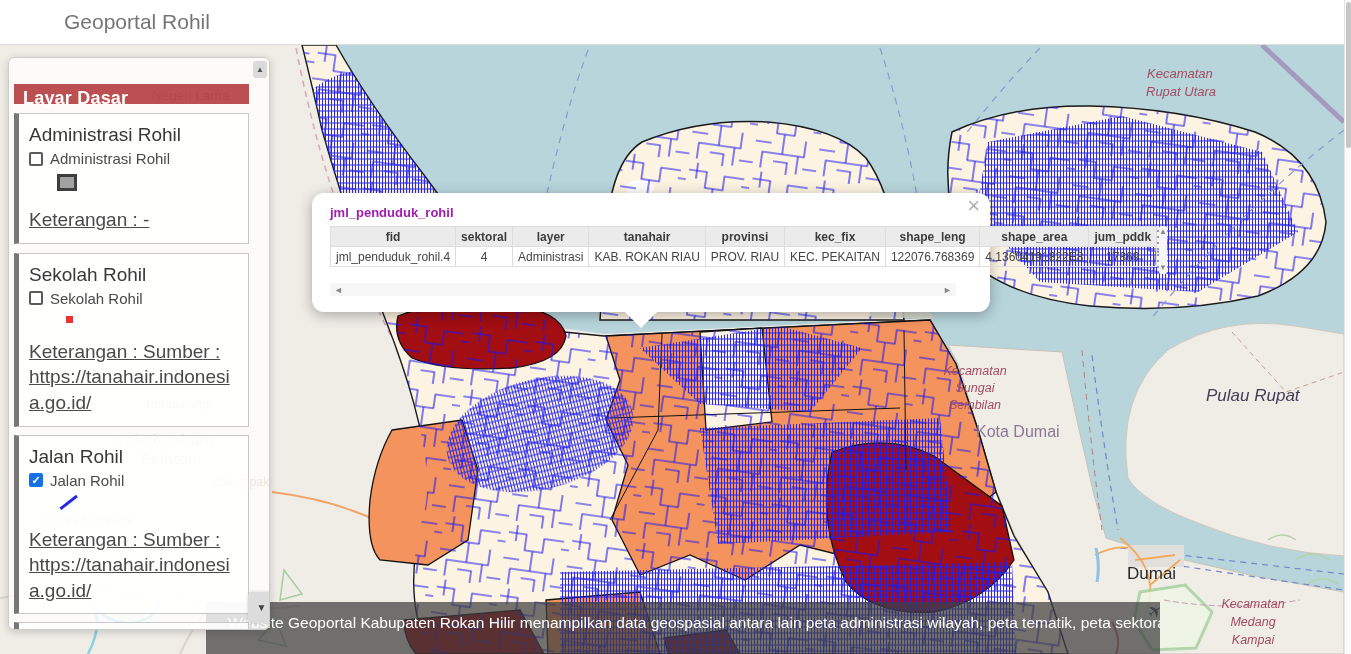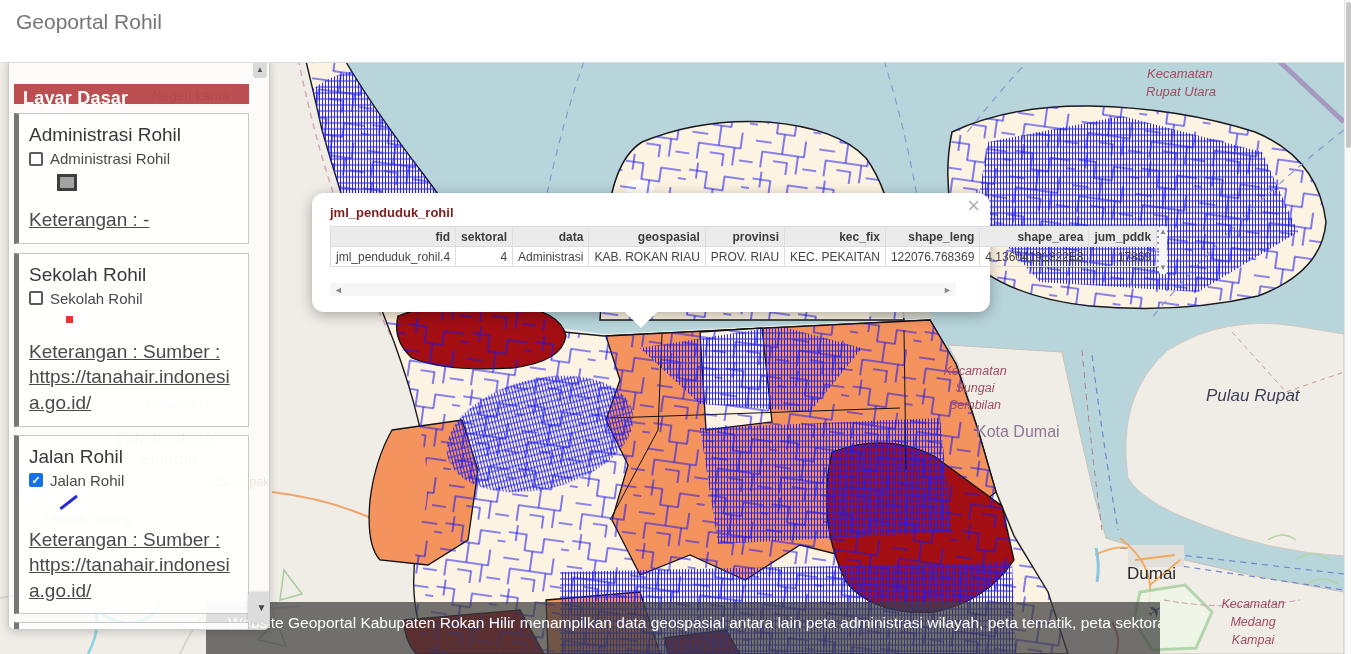--- a/index.html
+++ b/index.html
@@ -2,22 +2,22 @@
 <html><head>
 <meta charset="utf-8">
 <style>
   html,body{margin:0;padding:0;}
   body{
     width:1351px;height:654px;position:relative;overflow:hidden;
     font-family:"Liberation Sans", sans-serif;background:#ffffff;
   }
   
   .app-header{
-    position:absolute;left:0;top:0;width:100%;height:63px;box-sizing:border-box;
-    background:#ffffff;border-bottom:1px solid #dcdcdc;z-index:15;
+    position:absolute;left:0;top:0;width:100%;height:45px;box-sizing:border-box;
+    background:#ffffff;border-bottom:1px solid #dcdcdc;z-index:15;padding-left:48px;
   }
   .app-header .title{
     font-size:21px;color:#757575;padding:10px 0 0 16px;
   }
   
   .map-wrap{position:absolute;left:0;top:45px;width:1344px;height:609px;z-index:1;}
   .map-wrap svg{display:block;}
   
   .page-scrollbar{
     position:absolute;right:0;top:0;width:7px;height:654px;background:#fafafa;
@@ -82,25 +82,25 @@
     background:#ffffff;border-radius:12px;box-shadow:0 3px 14px rgba(0,0,0,0.3);
     padding:12px 18px 8px 18px;z-index:20;
   }
   .popup::after{
     content:"";position:absolute;left:312px;bottom:-16px;width:0;height:0;
     border-left:17px solid transparent;border-right:17px solid transparent;border-top:17px solid #ffffff;
   }
   .popup-close{
     position:absolute;right:10px;top:2px;color:#b0b0b0;font-size:22px;line-height:22px;cursor:pointer;
   }
-  .popup-title{font-size:13px;font-weight:bold;color:#7f1d1d;margin:0 0 6px 0;}
+  .popup-title{font-size:13px;font-weight:bold;color:#a21caf;margin:0 0 6px 0;}
   .popup-body{display:flex;align-items:flex-start;}
   .feature-table{border-collapse:collapse;table-layout:fixed;font-size:12px;color:#444;}
   .feature-table th,.feature-table td{
-    border:1px solid #dddddd;padding:2px 5px;text-align:right;white-space:nowrap;overflow:hidden;
+    border:1px solid #dddddd;padding:2px 5px;text-align:center;white-space:nowrap;overflow:hidden;
     font-weight:normal;height:15px;
   }
   .feature-table th{background:#ebebeb;font-weight:600;color:#3c3c3c;}
   .v-scroll{width:13px;margin-left:2px;height:44px;display:flex;flex-direction:column;justify-content:space-between;
     align-items:center;background:#f6f6f6;border-radius:2px;padding:2px 0;}
   .v-scroll span{font-size:8px;color:#888;cursor:pointer;line-height:8px;}
   .h-scroll{margin-top:9px;height:13px;background:#f6f6f6;border-radius:2px;display:flex;justify-content:space-between;
     align-items:center;padding:0 4px;width:618px;}
   .h-scroll span{font-size:9px;color:#888;cursor:pointer;line-height:10px;}
 </style>
@@ -285,22 +285,22 @@
           <col style="width:58px">
         <col style="width:76px">
           <col style="width:72px">
           <col style="width:84px">
           <col style="width:48px">
       </colgroup>
       <tbody>
           <tr>
         <th>fid</th>
         <th>sektoral</th>
-        <th>data</th>
-        <th>geospasial</th>
+        <th>layer</th>
+        <th>tanahair</th>
         <th>provinsi</th>
         <th>kec_fix</th>
         <th>shape_leng</th>
         <th>shape_area</th>
         <th>jum_pddk</th>
       </tr>
       <tr>
         <td>jml_penduduk_rohil.4</td>
         <td>4</td>
         <td>Administrasi</td>

